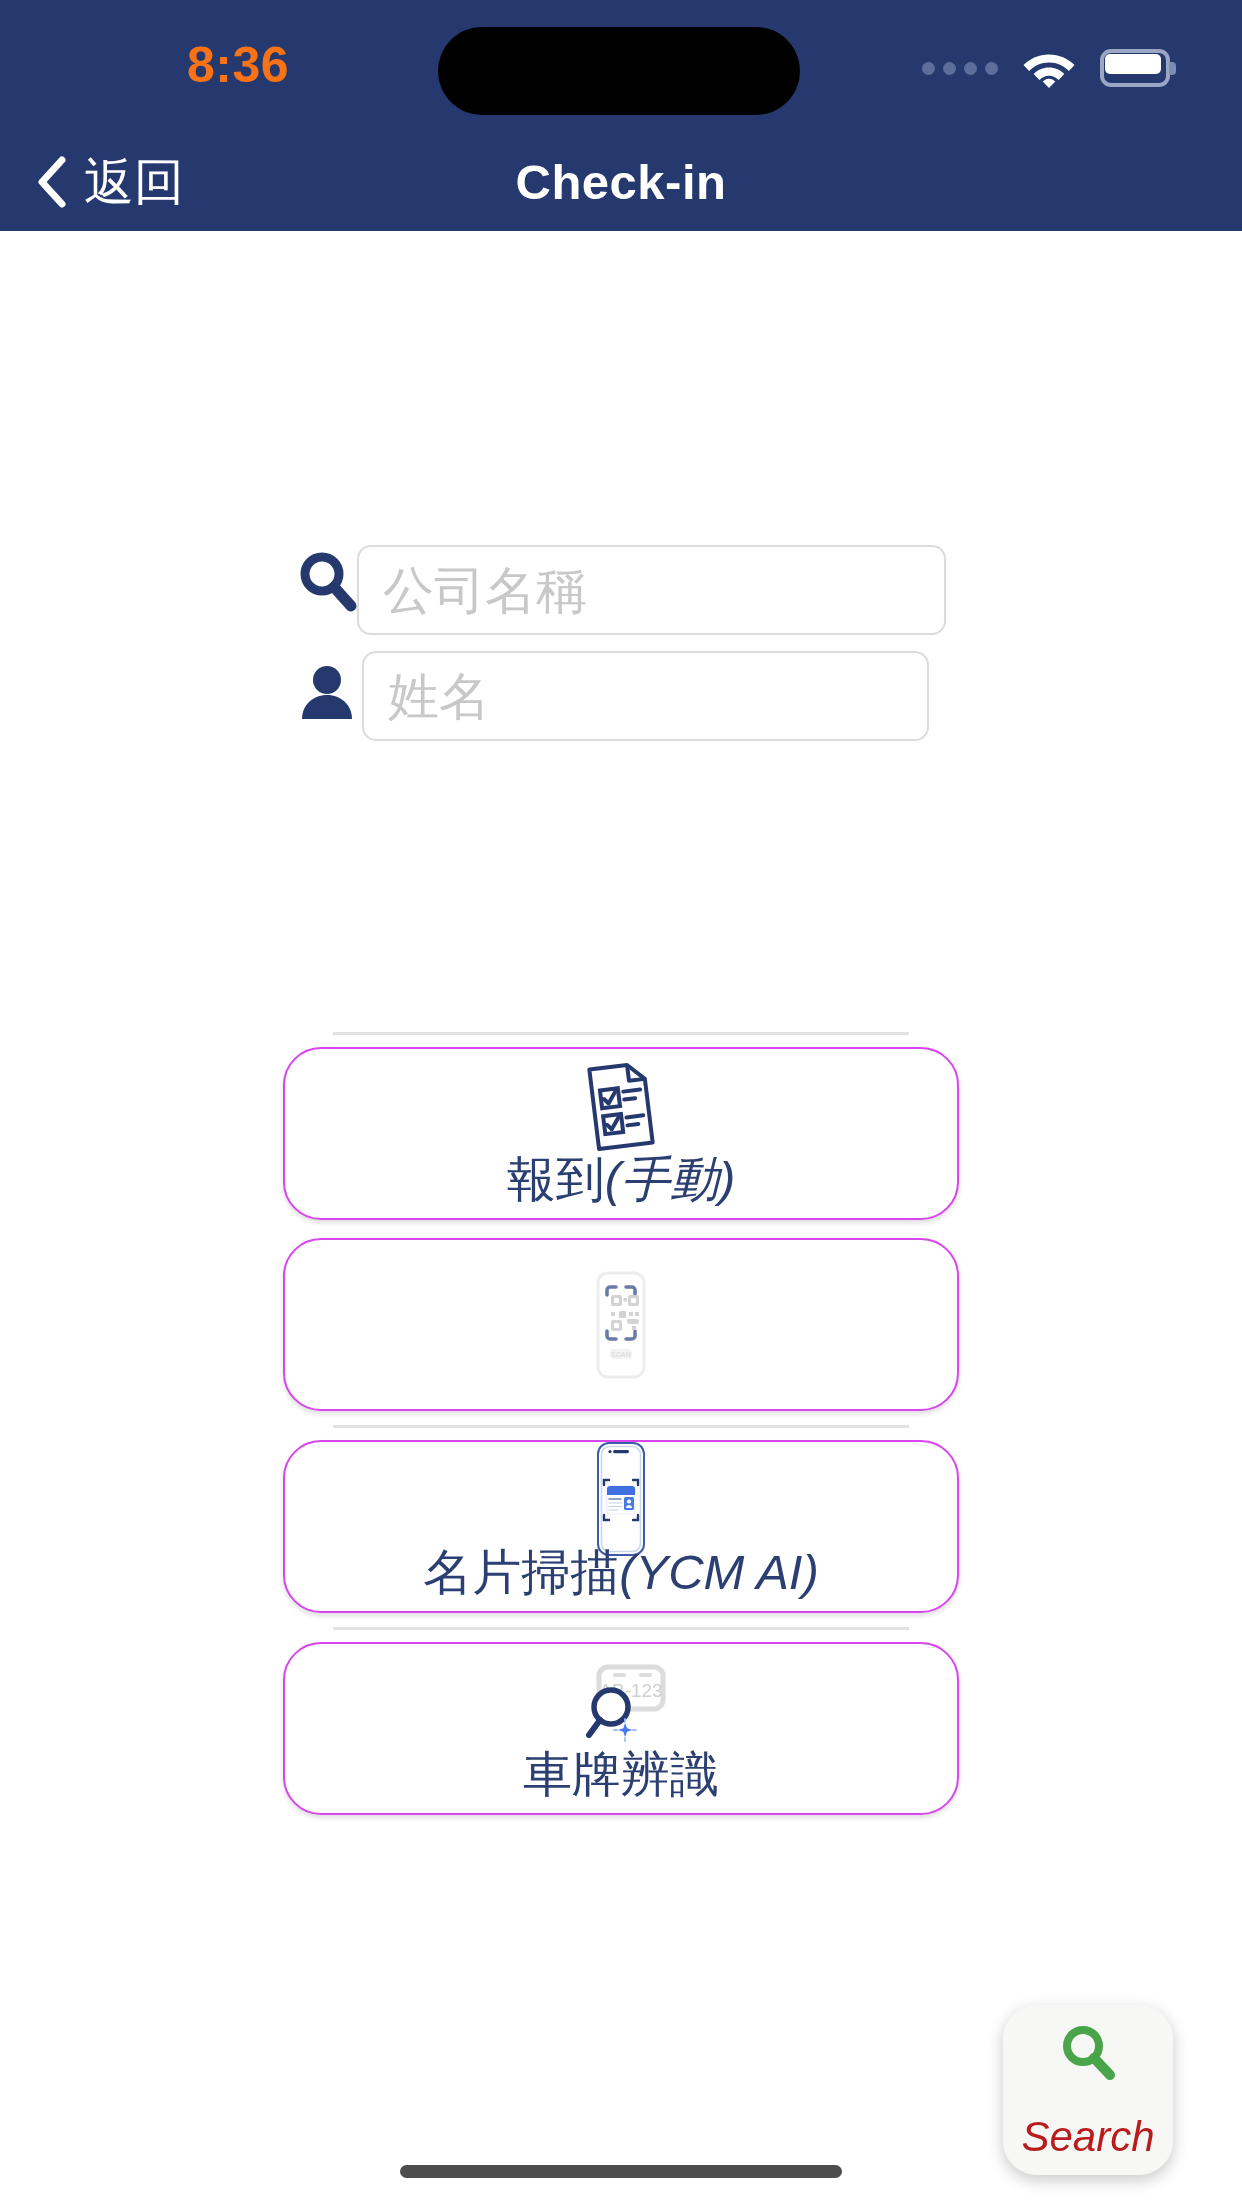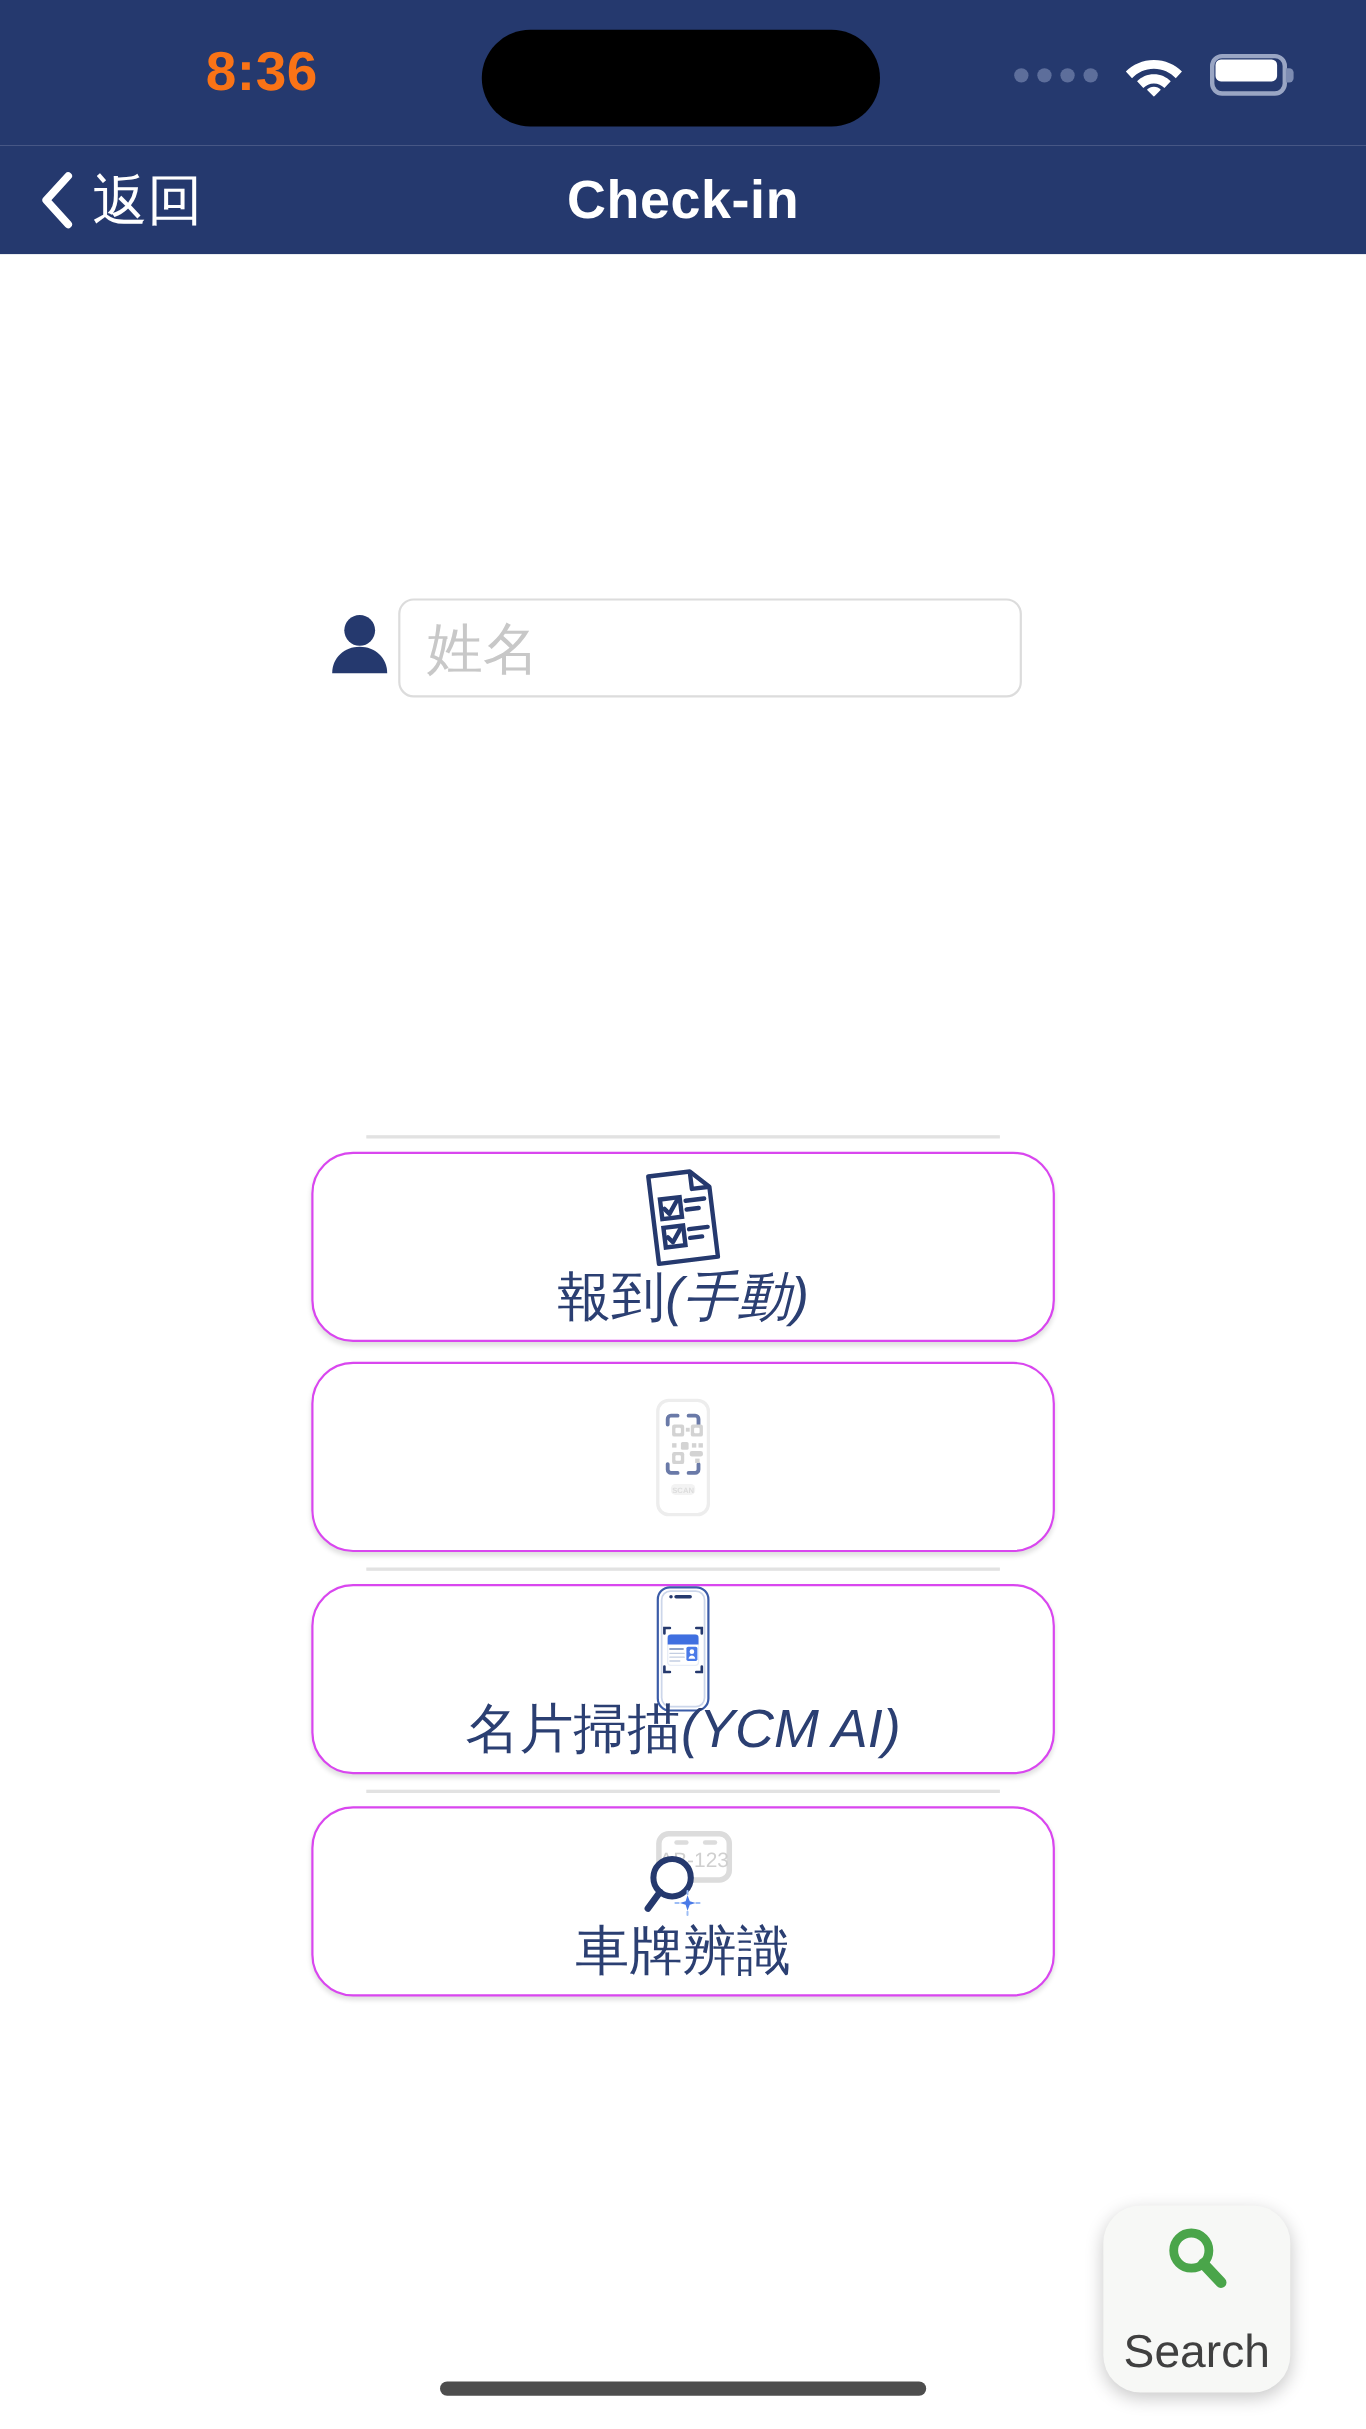--- a/index.html
+++ b/index.html
@@ -117,21 +117,21 @@
 
   
   #search-fab{
     position:absolute; left:1003px; top:2005px; width:170px; height:170px;
     background:#f7f8f6; border-radius:34px;
     box-shadow:0 5px 16px rgba(0,0,0,0.22);
     display:flex; flex-direction:column; align-items:center; justify-content:center;
     cursor:pointer;
   }
   #search-fab-label{
-    color:#404040; font-size:42px; font-weight:400;
+    color:#b91c1c; font-size:42px; font-style:italic; font-weight:400;
     line-height:1; margin-top:28px;
   }
 
   
   #home-indicator{
     position:absolute; left:50%; transform:translateX(-50%);
     bottom:30px; width:442px; height:13px;
     background:#4d4d4d; border-radius:7px;
   }
 </style>
@@ -170,20 +170,31 @@
         <polyline points="28,5 8,27 28,49" fill="none" stroke="#ffffff" stroke-width="7" stroke-linecap="round" stroke-linejoin="round"></polyline>
       </svg>
     </span>
     <span id="nav-back-label">返回</span>
   </div>
   <div id="nav-title">Check-in</div>
 </div>
 
 <div id="form">
 
+  <div class="field-row" id="row-company">
+    <span class="field-icon">
+      <svg width="62" height="66" viewBox="0 0 62 66">
+        <circle cx="26" cy="24" r="17" fill="none" stroke="#25396e" stroke-width="9"></circle>
+        <line x1="38" y1="37" x2="55" y2="56" stroke="#25396e" stroke-width="11" stroke-linecap="round"></line>
+      </svg>
+    </span>
+    <div class="field-box">
+      <span class="field-ph">公司名稱</span>
+    </div>
+  </div>
 
   <div class="field-row" id="row-name">
     <span class="field-icon">
       <svg width="62" height="62" viewBox="0 0 62 62">
         <circle cx="31" cy="19" r="14" fill="#25396e"></circle>
         <path d="M6 58c0-14 11-24 25-24s25 10 25 24z" fill="#25396e"></path>
       </svg>
     </span>
     <div class="field-box">
       <span class="field-ph">姓名</span>

